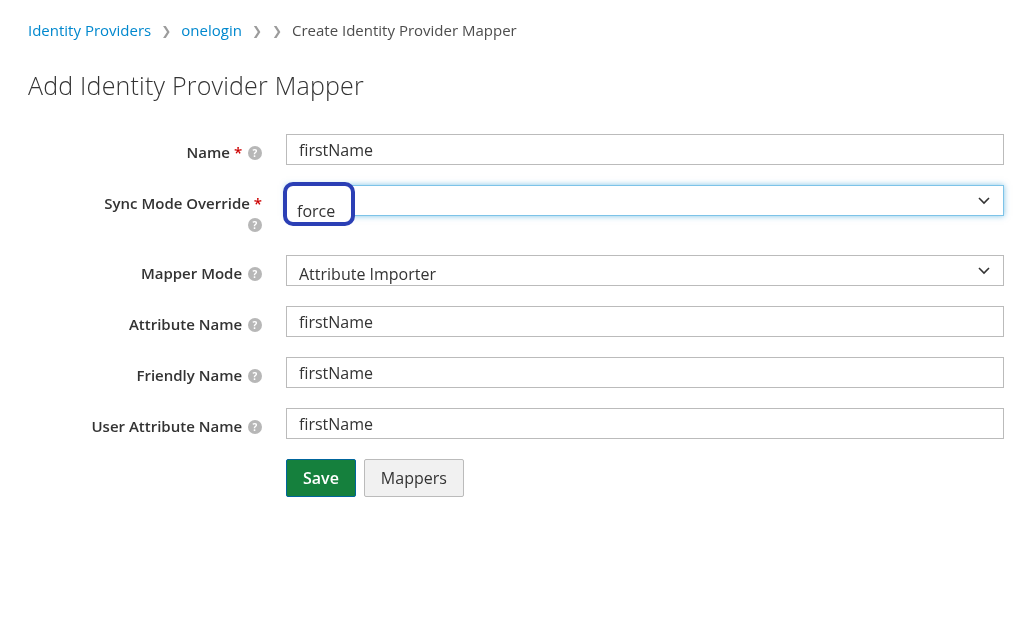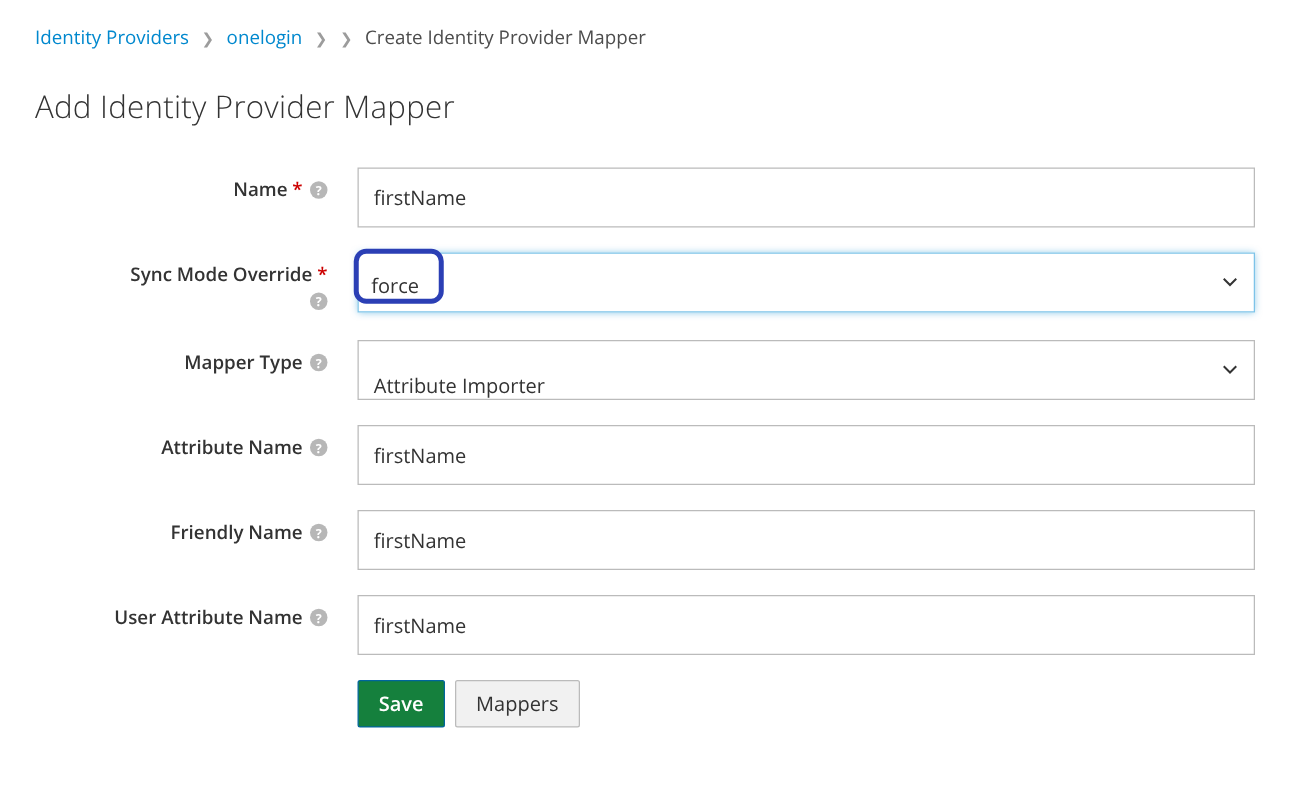--- a/index.html
+++ b/index.html
@@ -68,21 +68,21 @@
       font-weight: 700;
       vertical-align: 1px;
       margin-left: 2px;
     }
     .form-control-wrap {
       flex: 1;
       max-width: 732px;
     }
     input.form-control, .select-control {
       width: 100%;
-      height: 48px;
+      height: 31px;
       border: 1px solid #bbb;
       background: #fff;
       font-size: 16px;
       color: #333;
       padding: 0 12px;
       font-family: inherit;
     }
     .select-control {
       position: relative;
       display: flex;
@@ -182,21 +182,21 @@
       </span>
     </div>
     <div class="value-highlight-box">
       <span>force</span>
     </div>
   </div>
 </div>
 
 <div class="form-row">
   <div class="form-label">
-    <span>Mapper Type</span>
+    <span>Mapper Mode</span>
     <span class="help-icon">?</span>
   </div>
   <div class="form-control-wrap">
     <div class="select-control">
       <span>Attribute Importer</span>
       <span class="caret">
         <svg width="14" height="14" viewBox="0 0 14 14">
             <path d="M2 4 L7 9 L12 4" stroke="#333" stroke-width="1.6" fill="none"></path>
           </svg>
       </span>

